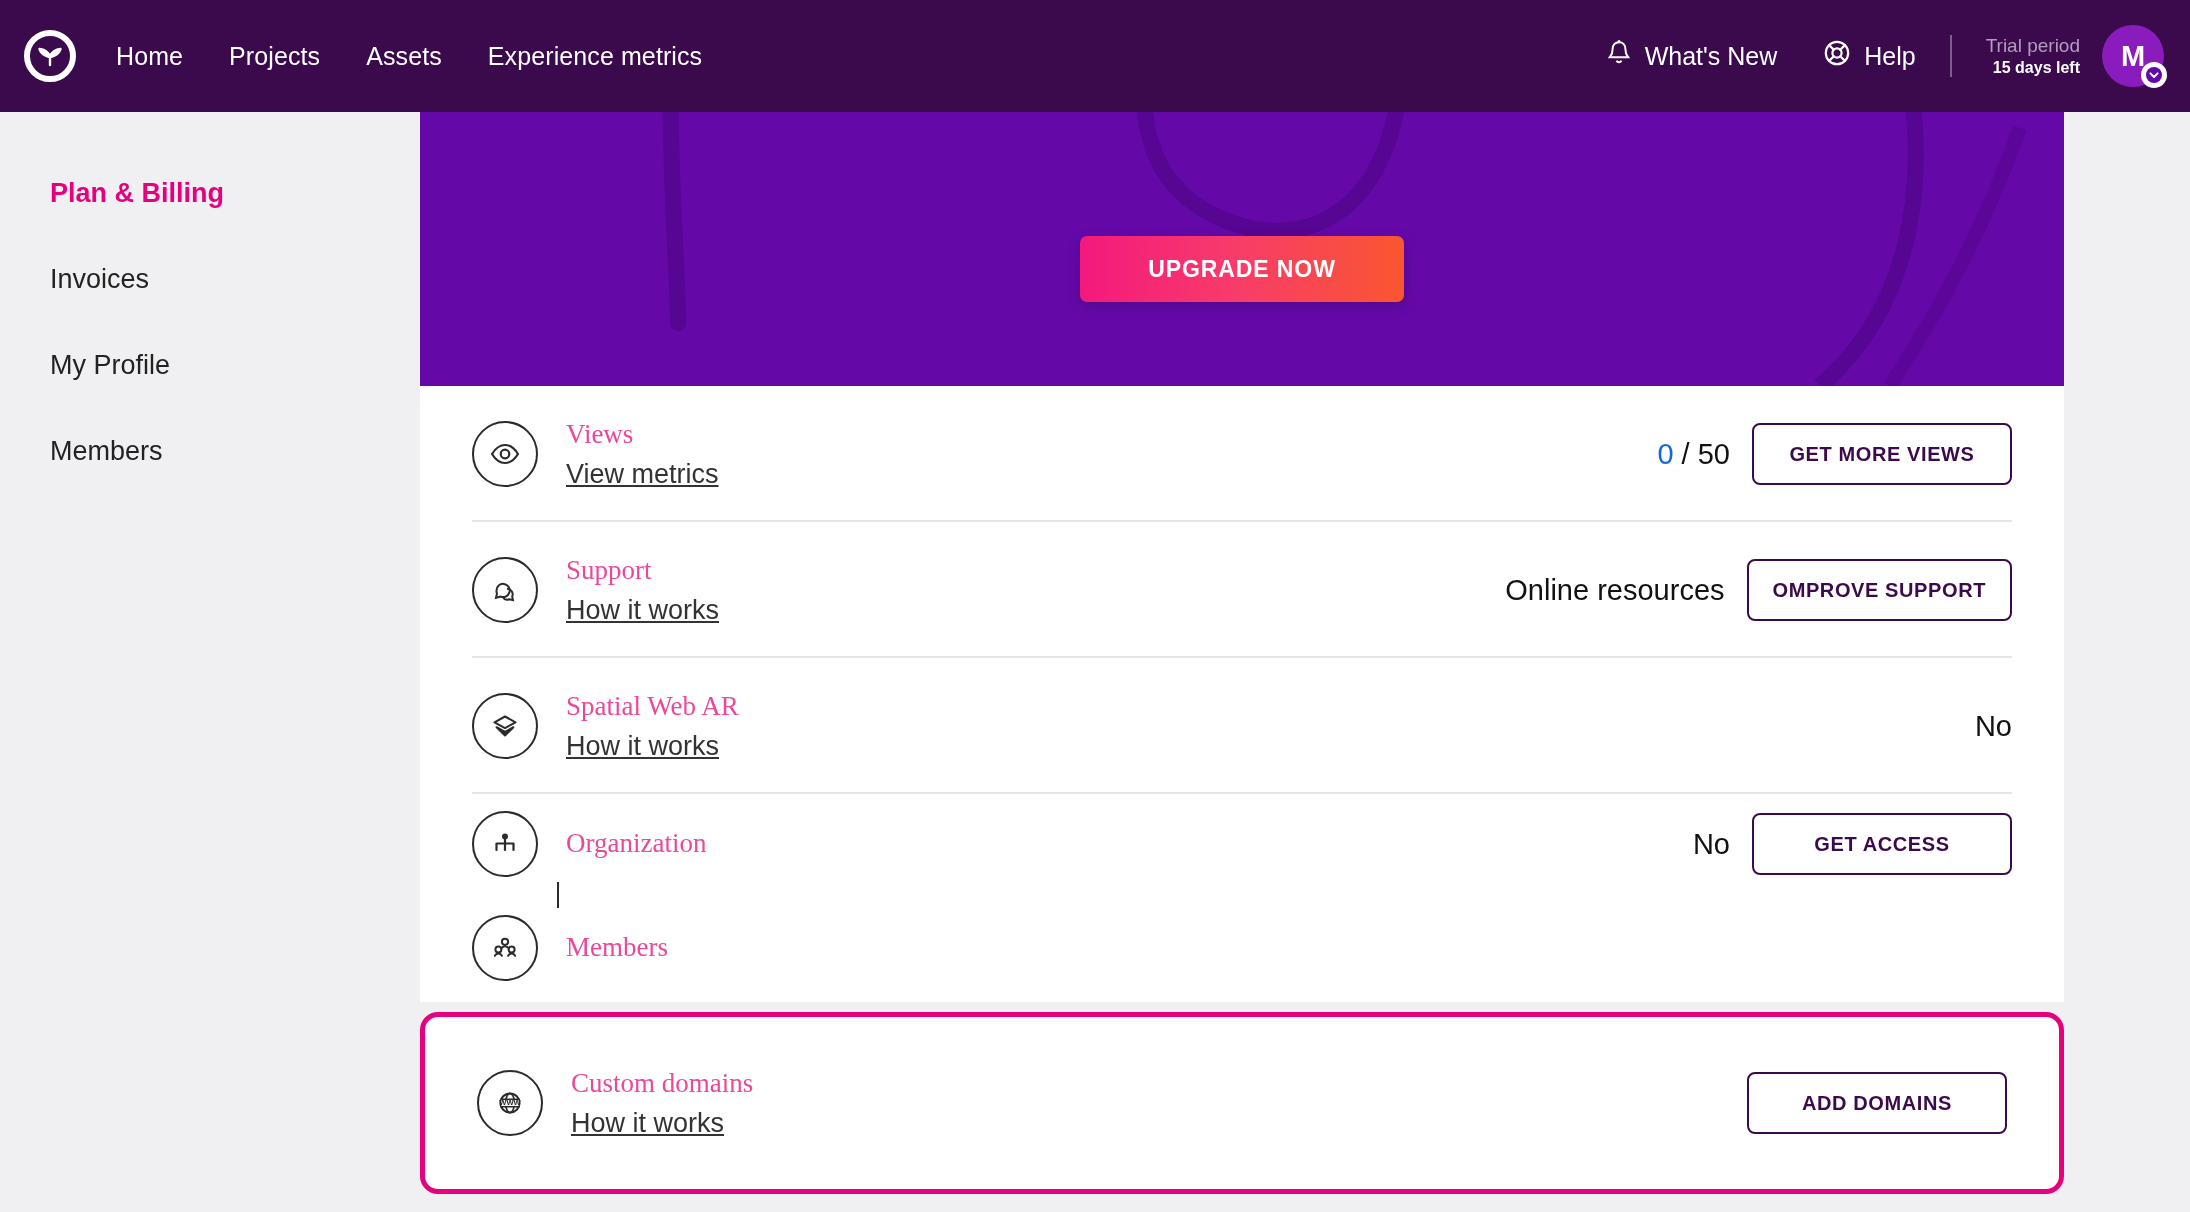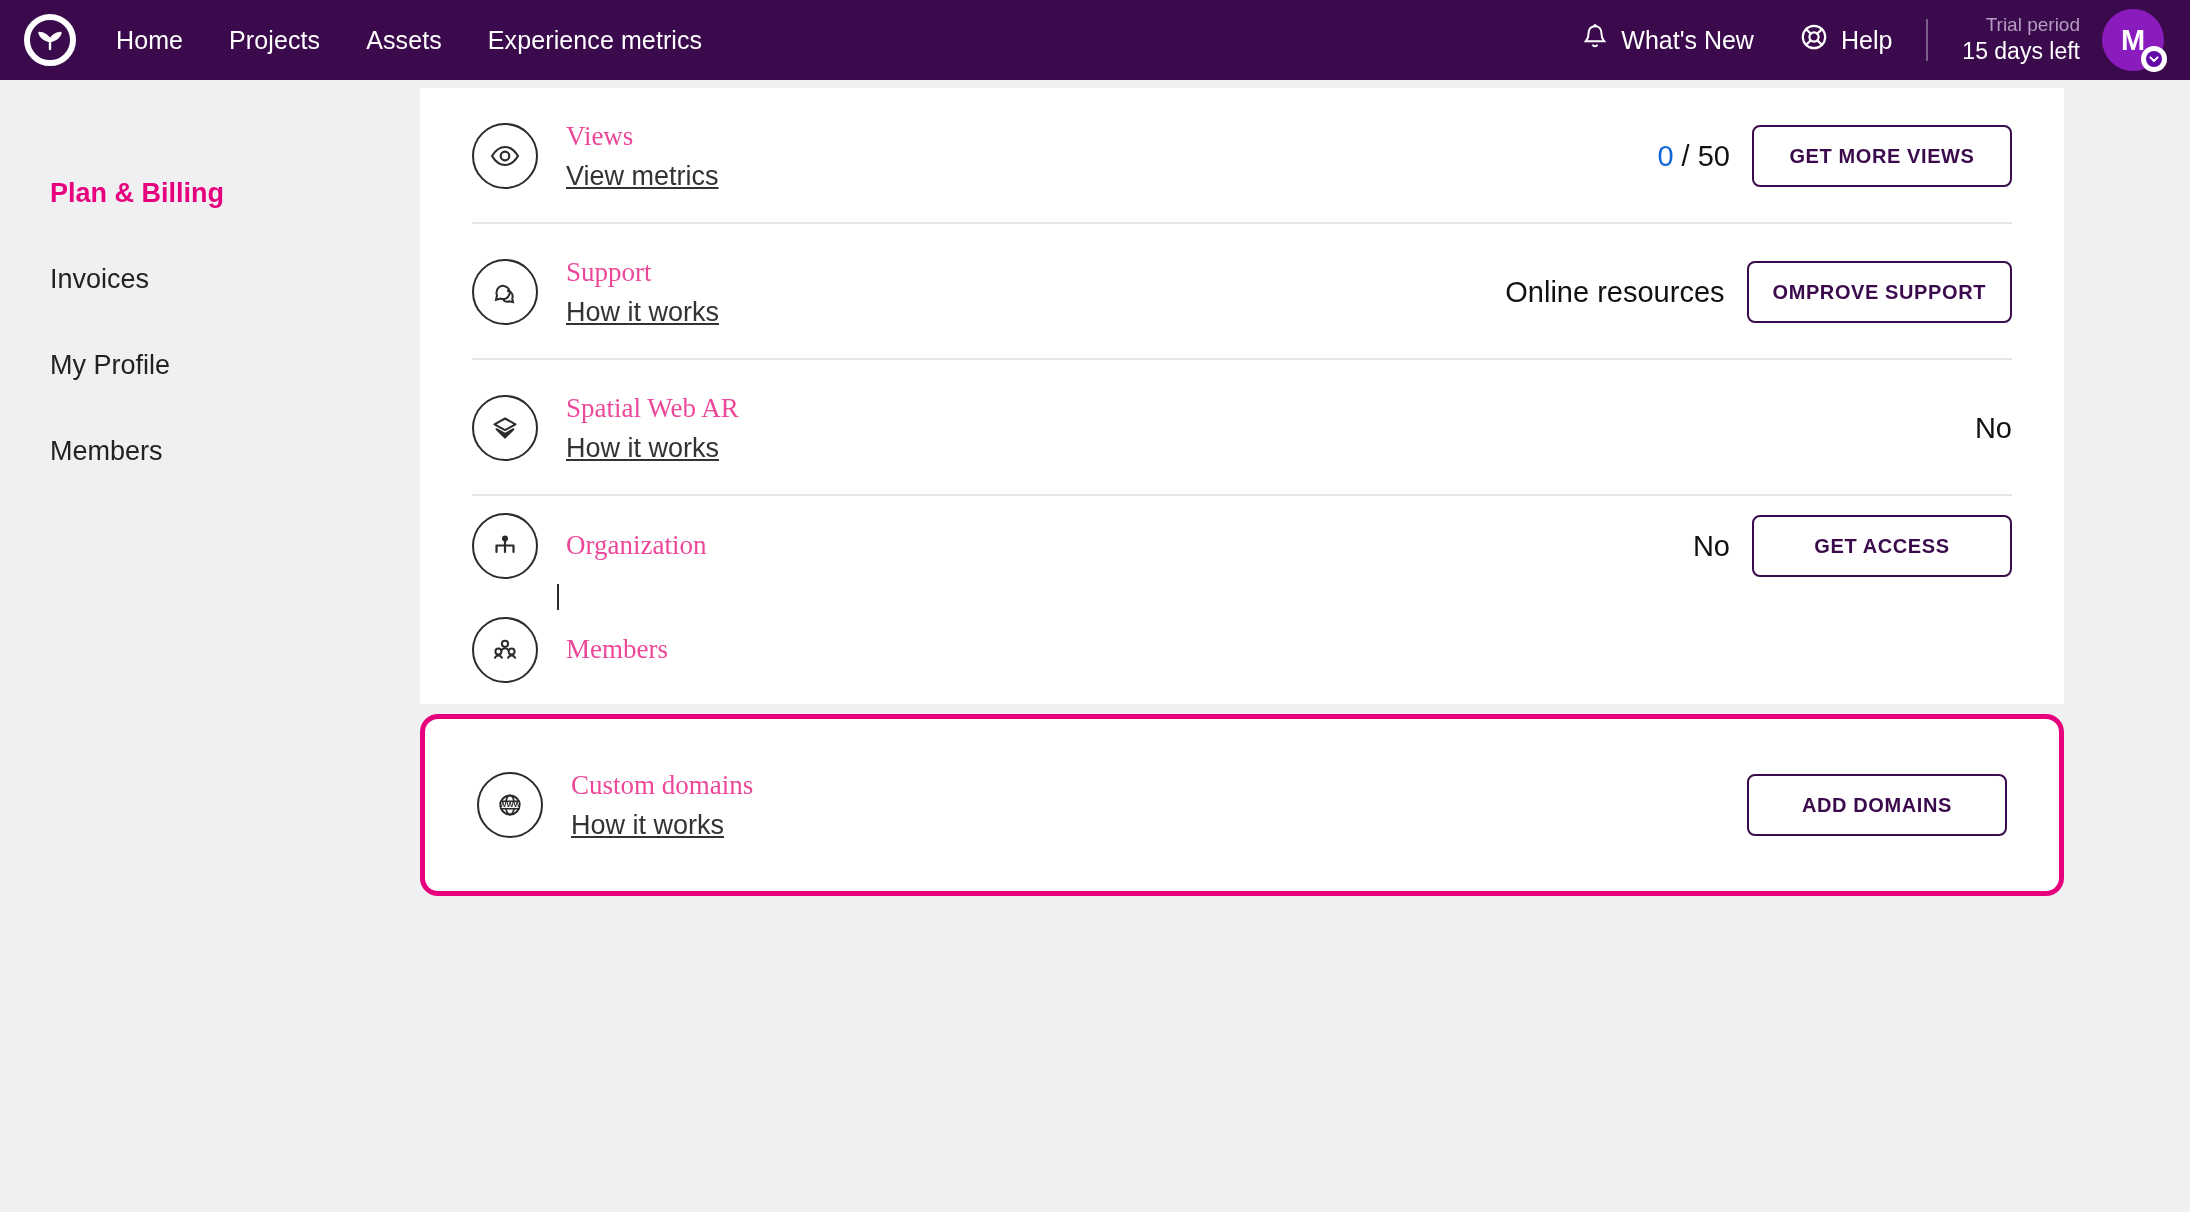--- a/index.html
+++ b/index.html
@@ -6,41 +6,41 @@
   html, body {
     width: 2190px; height: 1212px;
     background: #f0f0f2;
     font-family: "Liberation Sans", sans-serif;
     overflow: hidden;
   }
 
   
   .header {
     position: absolute; top: 0; left: 0;
-    width: 2190px; height: 80px;
+    width: 2190px; height: 112px;
     background: #3b0a4d;
     display: flex; align-items: center;
     z-index: 30;
   }
   .logo-wrap { margin-left: 22px; width: 56px; height: 56px; display: flex; align-items: center; justify-content: center; }
   .nav { display: flex; align-items: center; margin-left: 38px; gap: 46px; }
   .nav-item {
     color: #ffffff; font-size: 25px; letter-spacing: .1px;
     cursor: pointer; white-space: nowrap;
   }
   .header-right {
     margin-left: auto; display: flex; align-items: center;
     margin-right: 26px; gap: 0;
   }
   .hr-item { display: flex; align-items: center; gap: 13px; color: #fff; font-size: 25px; cursor: pointer; }
   .hr-item.whatsnew { margin-right: 46px; }
   .divider-v { width: 2px; height: 42px; background: #7b5f88; margin: 0 34px; }
   .trial { text-align: right; line-height: 1.28; margin-right: 22px; }
   .trial .t1 { color: #b49bc0; font-size: 19px; }
-  .trial .t2 { color: #ffffff; font-size: 23px; font-weight: normal; }
+  .trial .t2 { color: #ffffff; font-size: 16px; font-weight: bold; }
   .avatar-wrap { position: relative; width: 62px; height: 62px; }
   .avatar {
     width: 62px; height: 62px; border-radius: 50%;
     background: #8a1bbd;
     color: #fff; font-size: 29px; font-weight: bold;
     display: flex; align-items: center; justify-content: center;
   }
   .avatar-chev {
     position: absolute; right: -3px; bottom: -1px;
     width: 26px; height: 26px; border-radius: 50%;
@@ -219,20 +219,30 @@
   <div class="side-item">
     <span>My Profile</span>
   </div>
   <div class="side-item">
     <span>Members</span>
   </div>
 </aside>
 
 <main class="main">
 
+  <section class="banner">
+    <svg class="deco" width="1644" height="298" viewBox="0 0 1644 298">
+      <path d="M250 -40 C250 120 258 180 258 235" stroke="#570593" stroke-width="16" fill="none" stroke-linecap="round"></path>
+      <path d="M740 -70 C700 40 740 120 830 140 C930 160 990 70 980 -60" stroke="#570593" stroke-width="16" fill="none"></path>
+      <path d="M1480 -60 C1520 110 1480 230 1400 298" stroke="#570593" stroke-width="16" fill="none"></path>
+      <path d="M1600 40 C1560 150 1520 220 1470 298" stroke="#5b0699" stroke-width="14" fill="none"></path>
+    </svg>
+    <div class="banner-head">the next level?</div>
+    <button class="upgrade-btn">UPGRADE NOW</button>
+  </section>
 
   <section class="card">
 
     <div class="row divider">
       <div class="icon-circle">
         <svg width="36" height="36" viewBox="0 0 36 36">
           <path d="M5 18 C9 11.5 13.5 9 18 9 C22.5 9 27 11.5 31 18 C27 24.5 22.5 27 18 27 C13.5 27 9 24.5 5 18 Z" fill="none" stroke="#2b2b2b" stroke-width="2.2" stroke-linejoin="round"></path>
           <circle cx="18" cy="18" r="4.3" fill="none" stroke="#2b2b2b" stroke-width="2.2"></circle>
         </svg>
       </div>

